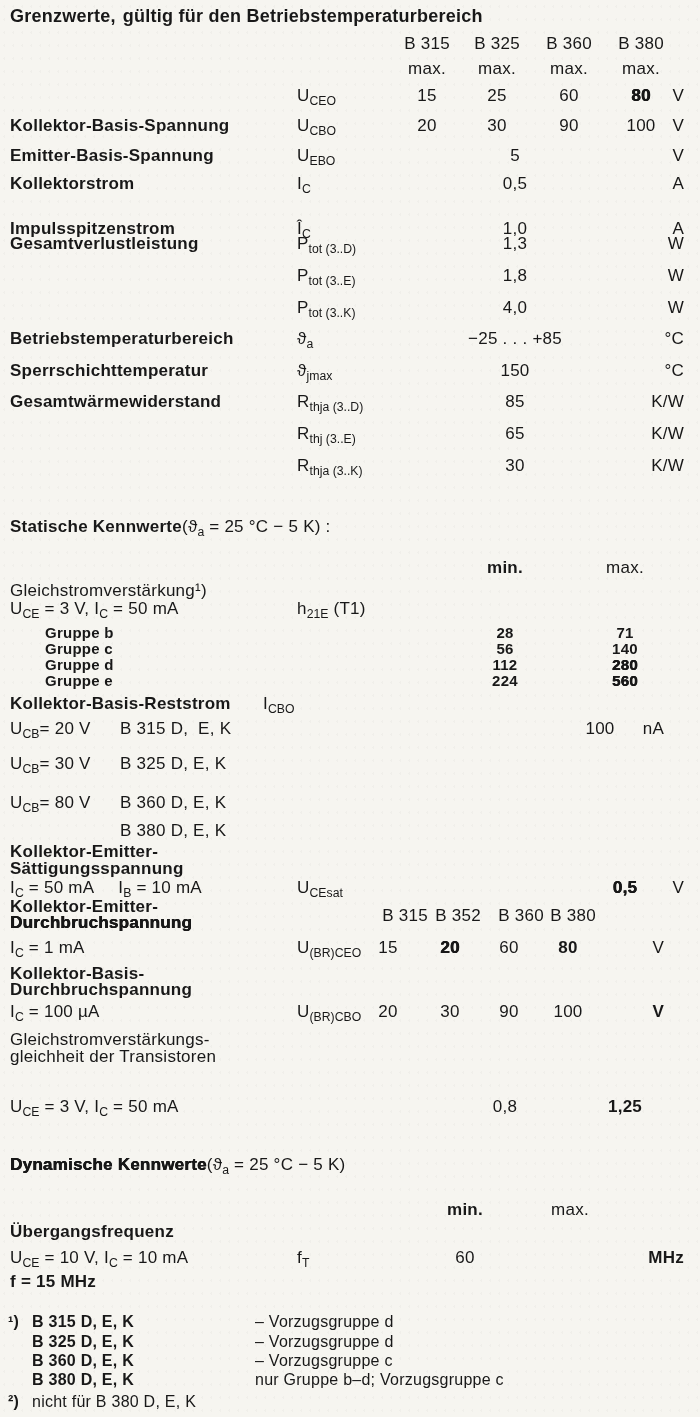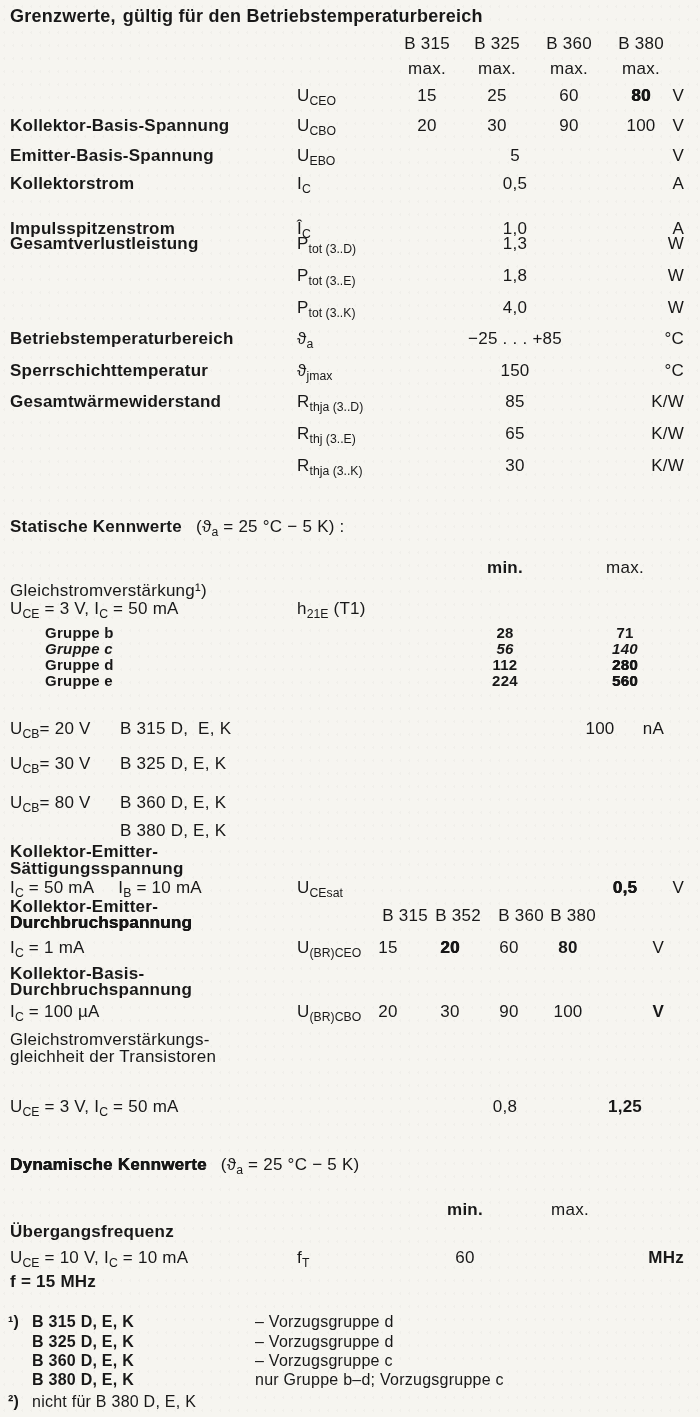--- a/index.html
+++ b/index.html
@@ -40,21 +40,21 @@
   .ind{left:45px;font-weight:700;}
   .cnd{left:10px;}
   .typ{left:120px;}
   .ival{left:545px;width:110px;text-align:center;}
   .fm{left:8px;}
   .ft1{left:32px;}
   .ft2{left:255px;}
   .small{font-size:15px;line-height:17px;}
   .fnote{font-size:16px;line-height:19px;}
   .head-bold{font-weight:700;}
-  .head-cond{margin-left:14px;}
+  .head-cond{}
   .smudge{text-shadow:0 0 0.6px #181818,0.4px 0 #181818;}
   .title-bold{font-weight:700;font-size:18px;}
   .title-rest{font-weight:700;font-size:18px;margin-left:7px;}
 </style>
 </head>
 <body>
 
 <div class="page">
 
   <div class="t" style="top:6px;left:10px;width:660px;"><span class="title-bold">Grenzwerte,</span><span class="title-rest">gültig für den Betriebstemperaturbereich</span></div>
@@ -164,36 +164,40 @@
   </div>
   <div class="t row" style="top:599px;">
     <span class="cnd">U<sub>CE</sub> = 3 V, I<sub>C</sub> = 50 mA</span>
     <span class="sym">h<sub>21E</sub> (T1)</span>
   </div>
   <div class="t row small" style="top:624px;">
     <span class="ind">Gruppe b</span>
     <span class="smin b">28</span>
     <span class="smax b">71</span>
   </div>
-  <div class="t row small" style="top:640px;font-style:italic;">
+  <div class="t row small" style="top:640px;">
     <span class="ind">Gruppe c</span>
     <span class="smin b">56</span>
     <span class="smax b">140</span>
   </div>
   <div class="t row small" style="top:656px;">
     <span class="ind">Gruppe d</span>
     <span class="smin b">112</span>
     <span class="smax b smudge">280</span>
   </div>
   <div class="t row small" style="top:672px;">
     <span class="ind">Gruppe e</span>
     <span class="smin b">224</span>
     <span class="smax b smudge">560</span>
   </div>
 
+  <div class="t row" style="top:694px;">
+    <span class="lbl">Kollektor-Basis-Reststrom</span>
+    <span class="symL">I<sub>CBO</sub></span>
+  </div>
   <div class="t row" style="top:719px;">
     <span class="cnd">U<sub>CB</sub>= 20 V</span>
     <span class="typ">B 315 D,  E, K</span>
     <span class="ival">100</span>
     <span class="unit2">nA</span>
   </div>
   <div class="t row" style="top:754px;">
     <span class="cnd">U<sub>CB</sub>= 30 V</span>
     <span class="typ">B 325 D, E, K</span>
   </div>

